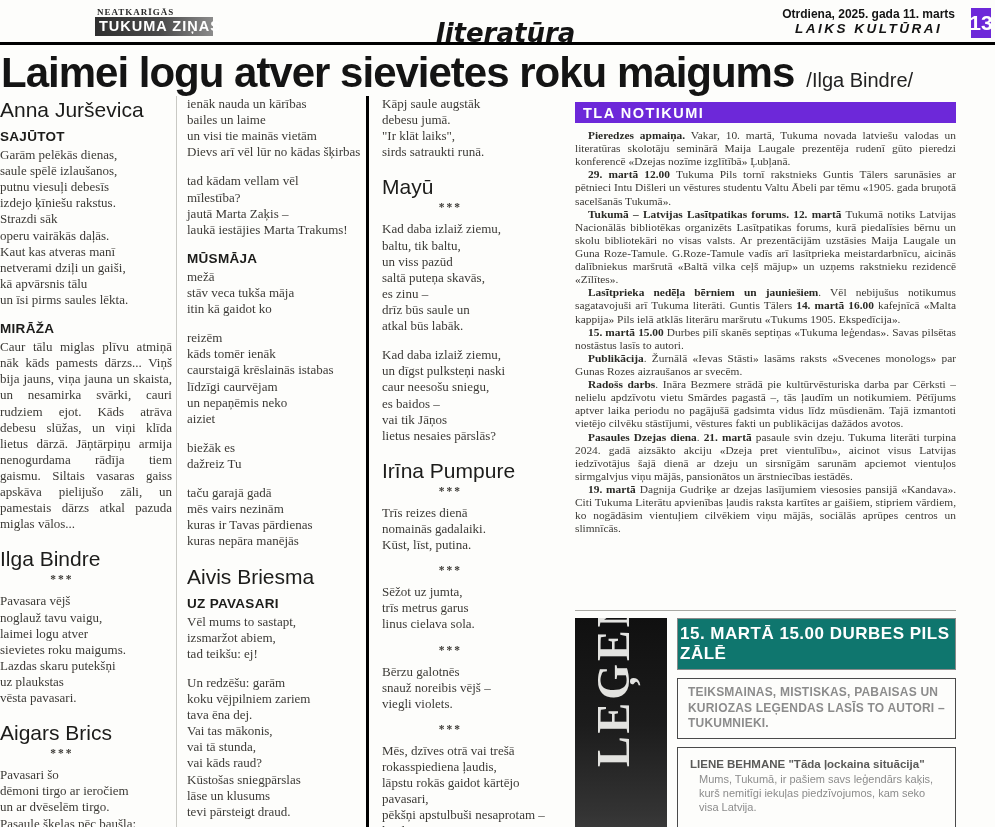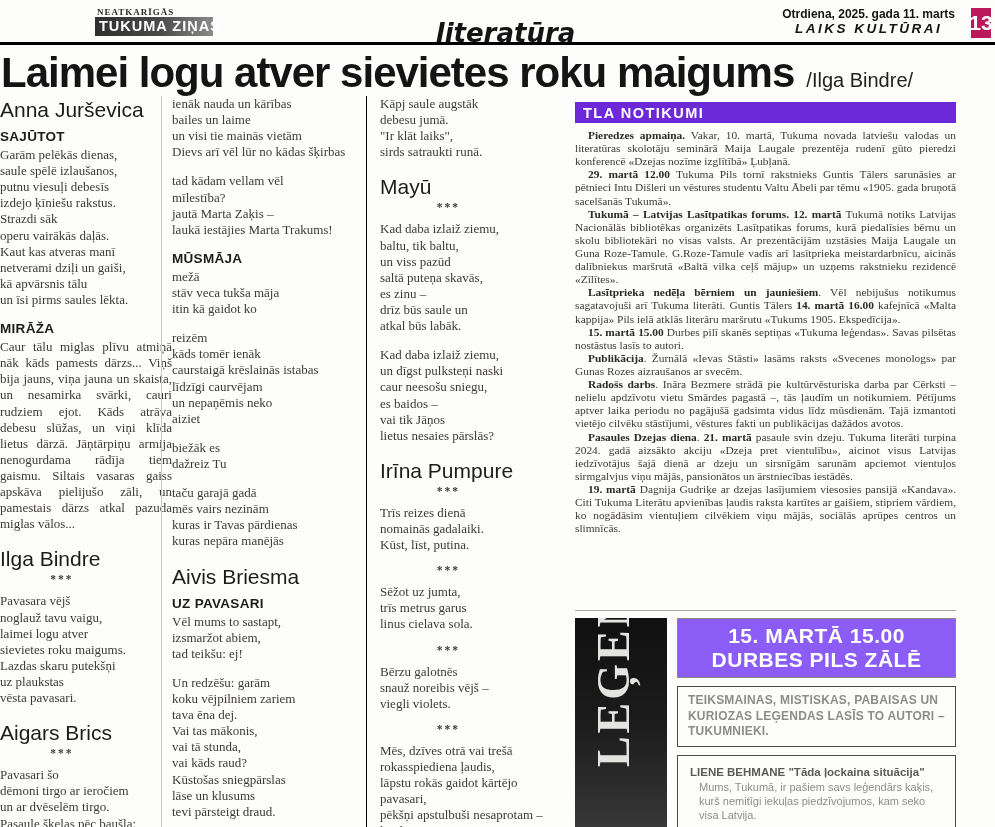--- a/index.html
+++ b/index.html
@@ -16,35 +16,35 @@
   .logo-main{background:linear-gradient(90deg,#2f2f2f 0%,#4a4a4a 55%,#8b8b8b 100%);
     color:#fff;font-family:"Liberation Sans",sans-serif;font-weight:bold;
     font-size:14.5px;letter-spacing:1px;padding:1px 4px 2px;white-space:nowrap;}
   .section-name{position:absolute;left:0;right:0;top:14px;text-align:center;
     font-family:"DejaVu Sans",sans-serif;font-style:italic;font-weight:bold;
     font-size:26px;color:#141414;}
   .mast-right{position:absolute;right:56px;top:3px;text-align:center;
     font-family:"Liberation Sans",sans-serif;color:#141414;}
   .mast-date{font-size:12px;font-weight:bold;}
   .mast-tagline{font-size:13.5px;font-weight:bold;letter-spacing:2.5px;font-style:italic;}
-  .page-num{position:absolute;right:20px;top:4px;width:20px;height:30px;background:#be185d;
+  .page-num{position:absolute;right:20px;top:4px;width:20px;height:30px;background:#6d28d9;
     color:#fff;font-family:"Liberation Sans",sans-serif;font-weight:bold;font-size:21px;
     display:flex;align-items:center;justify-content:center;margin-left:16px;}
   .top-rule{position:absolute;top:42px;left:0;width:995px;height:3px;background:#000;}
   
   .headline{position:absolute;top:49px;left:1px;width:993px;white-space:nowrap;}
   .headline-title{display:inline;font-family:"Liberation Sans",sans-serif;font-weight:bold;
     font-size:42px;letter-spacing:-1px;color:#141414;}
   .headline-byline{display:inline;font-family:"Liberation Sans",sans-serif;font-size:20px;
     color:#222;margin-left:8px;}
   
   .col{position:absolute;top:96px;bottom:0;overflow:hidden;}
   .col1{left:0;width:172px;}
-  .col2{left:161px;width:178px;padding-left:10px;border-left:1px solid #c9c9c4;}
-  .col3{left:366px;width:190px;padding-left:13px;border-left:1px solid #000000;}
+  .col2{left:176px;width:178px;padding-left:10px;border-left:1px solid #c9c9c4;}
+  .col3{left:366px;width:190px;padding-left:13px;border-left:3px solid #000000;}
   .col4{left:575px;width:381px;}
   .author{font-family:"Liberation Sans",sans-serif;font-weight:normal;font-size:21px;
     color:#1c1c1a;margin:15px 0 4px;}
   .col .author:first-child{margin-top:2px;}
   .ptitle{font-family:"Liberation Sans",sans-serif;font-weight:bold;font-size:13.5px;
     color:#1c1c1a;margin:7px 0 3px;letter-spacing:0.3px;}
   .stanza{font-size:13px;line-height:1.24;margin:0 0 13px;white-space:pre-line;}
   .prose{white-space:normal;text-align:justify;}
   .stars{font-size:11.5px;font-weight:bold;letter-spacing:2px;text-align:center;
     width:72%;margin:-2px 0 8px;color:#3c3a36;}
@@ -59,22 +59,22 @@
   .ad{position:absolute;top:514px;left:0;width:381px;height:400px;}
   .ad-rule{height:1px;background:#a9a9a4;margin-bottom:7px;}
   .ad-body{display:flex;gap:10px;}
   .ad-img{position:relative;width:92px;height:380px;overflow:hidden;
     background:linear-gradient(180deg,#101010 0%,#1c1c1c 28%,#343434 52%,#5c5c5c 76%,#8e8e8e 100%);}
   .vtext{position:absolute;left:12px;top:-128px;writing-mode:vertical-rl;
     transform:rotate(180deg);font-family:"Liberation Serif",serif;font-weight:bold;
     font-size:46px;letter-spacing:3px;color:#e3e3e0;}
   .ad-content{flex:1;display:flex;flex-direction:column;gap:8px;
     font-family:"Liberation Sans",sans-serif;}
-  .ad-bar{background:#8b5cf6;border:1px solid #8a8a8a;color:#fff;font-weight:bold;
-    font-size:21px;letter-spacing:0.5px;text-align:center;padding:5px 2px;}
+  .ad-bar{background:#0f766e;border:1px solid #8a8a8a;color:#fff;font-weight:bold;
+    font-size:17px;letter-spacing:0.5px;padding:5px 2px;}
   .ad-intro{border:1px solid #4a4a4a;color:#8c8c8c;font-weight:bold;font-size:12px;
     line-height:1.3;padding:6px 10px;letter-spacing:0.2px;}
   .ad-entries{border:1px solid #4a4a4a;padding:10px 12px;}
   .ad-entry{margin-bottom:11px;}
   .ad-entry-h{font-weight:bold;font-size:11.5px;color:#5a5a58;margin-bottom:2px;}
   .ad-entry-t{font-size:11px;line-height:1.3;color:#8c8c8c;margin-left:9px;}
 </style>
 </head>
 <body>
 

